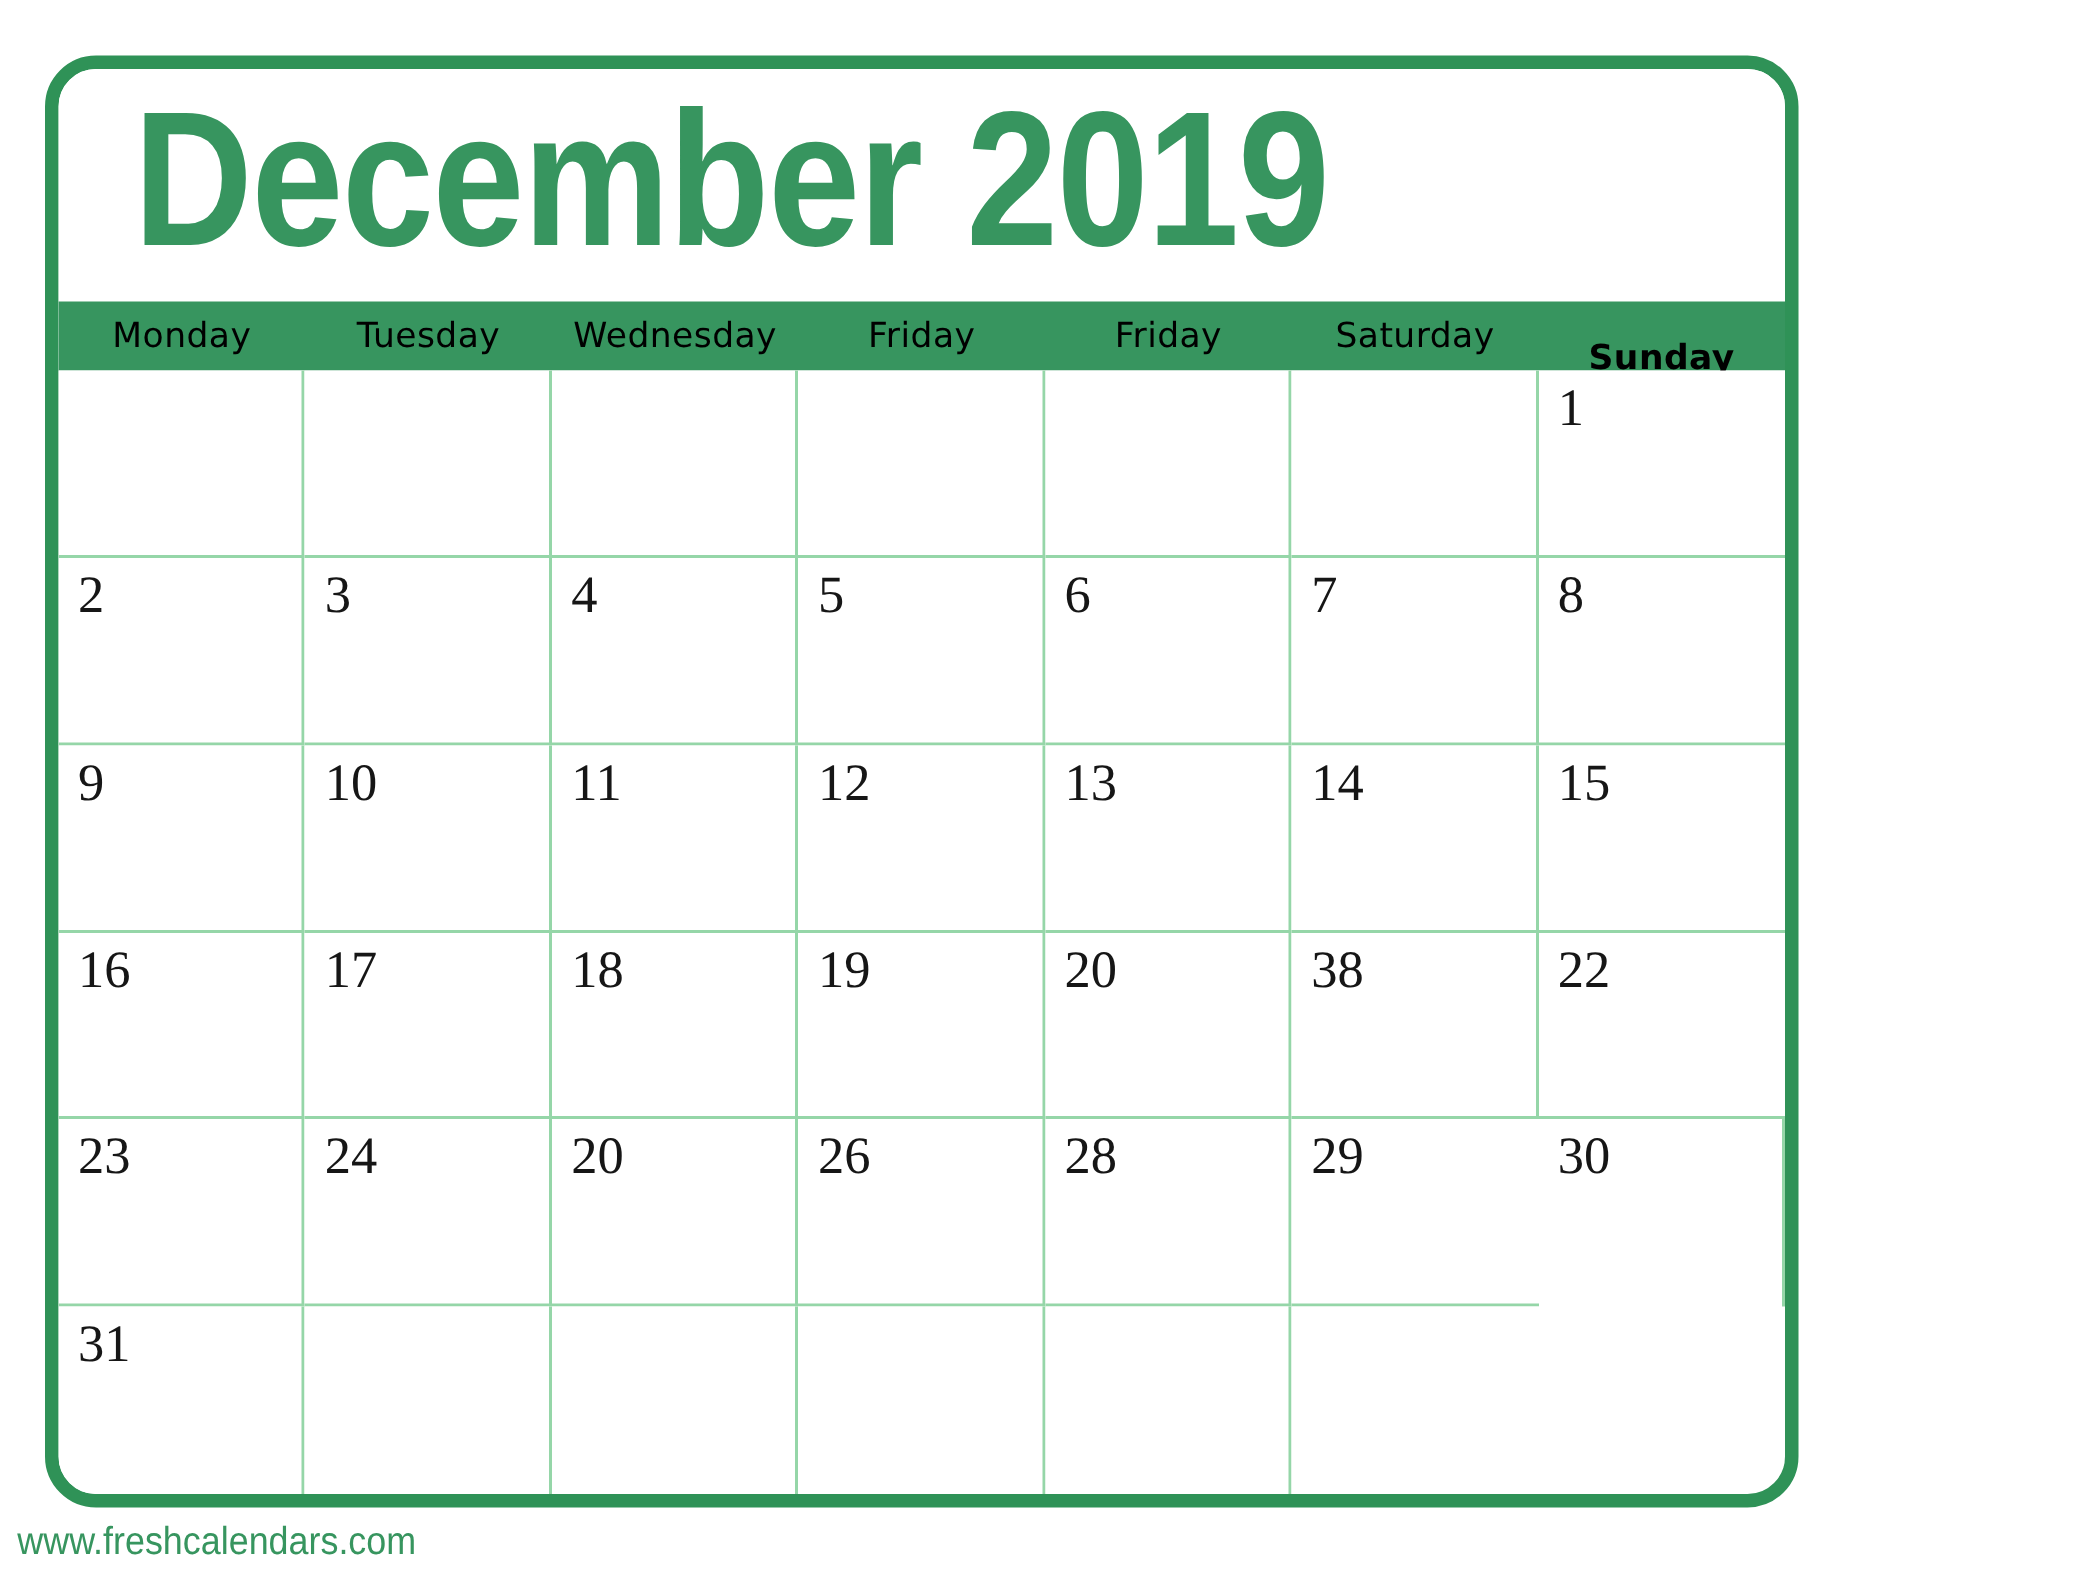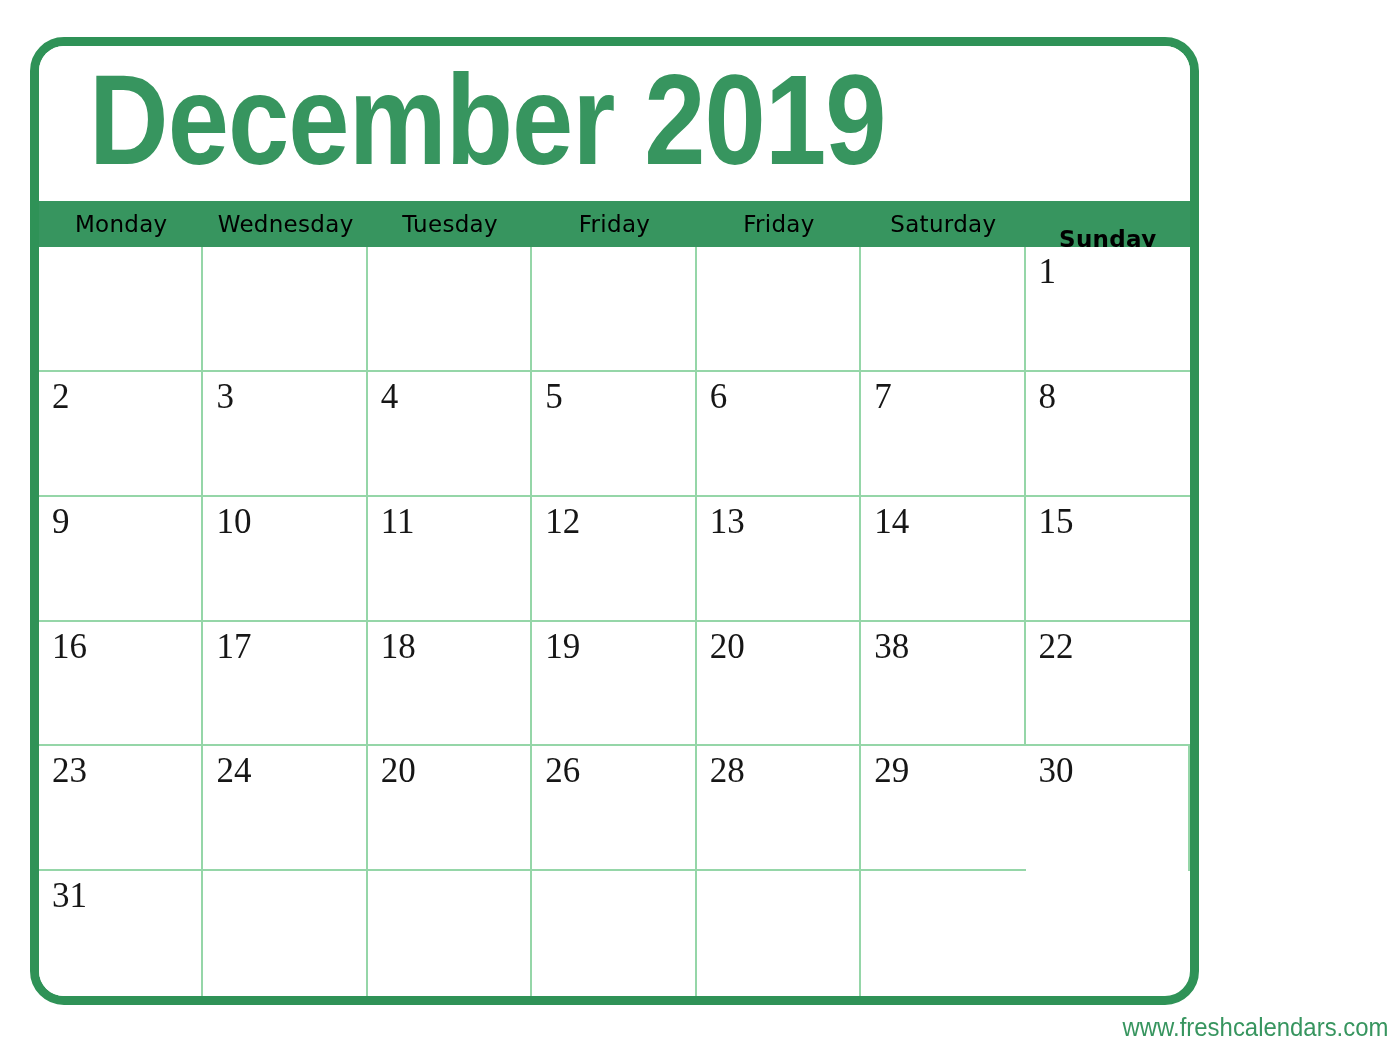--- a/index.html
+++ b/index.html
@@ -120,21 +120,21 @@
     line-height: 1.1;
     color: #161616;
   }
 
   
   .footer {
     position: absolute;
     left: 0;
     right: 0;
     top: 1012px;
-    text-align: right;
+    text-align: left;
   }
   .footer-text {
     font-family: "Liberation Sans Narrow", "Liberation Sans", sans-serif;
     font-size: 26px;
     color: #37955f;
     letter-spacing: 0px;
     transform: scaleX(0.92);
     display: inline-block;
   }
 </style>
@@ -147,24 +147,24 @@
 
     <div class="title-area">
       <div class="month-title">December 2019</div>
     </div>
 
     <div class="weekday-header">
       <div class="weekday-cell">
         <span>Monday</span>
       </div>
       <div class="weekday-cell">
+        <span>Tuesday</span>
+      </div>
+      <div class="weekday-cell">
         <span>Wednesday</span>
-      </div>
-      <div class="weekday-cell">
-        <span>Tuesday</span>
       </div>
       <div class="weekday-cell">
         <span>Friday</span>
       </div>
       <div class="weekday-cell">
         <span>Friday</span>
       </div>
       <div class="weekday-cell">
         <span>Saturday</span>
       </div>

